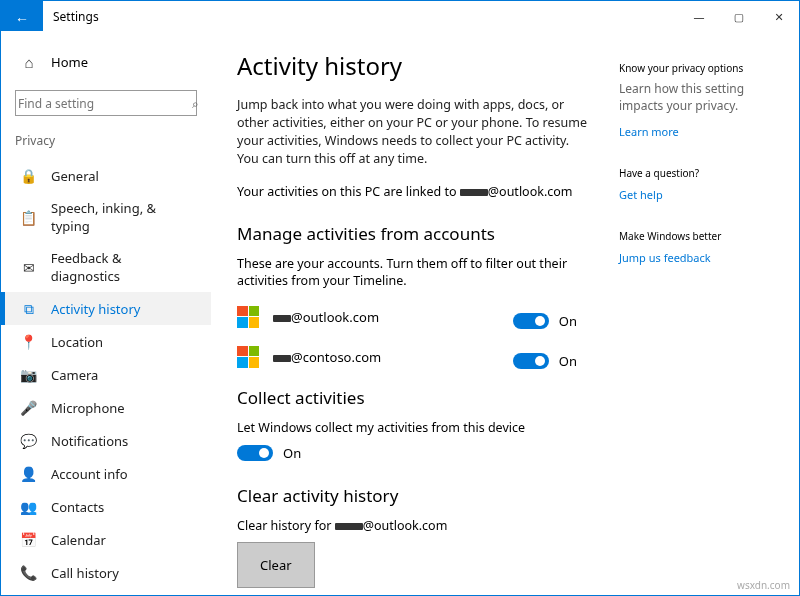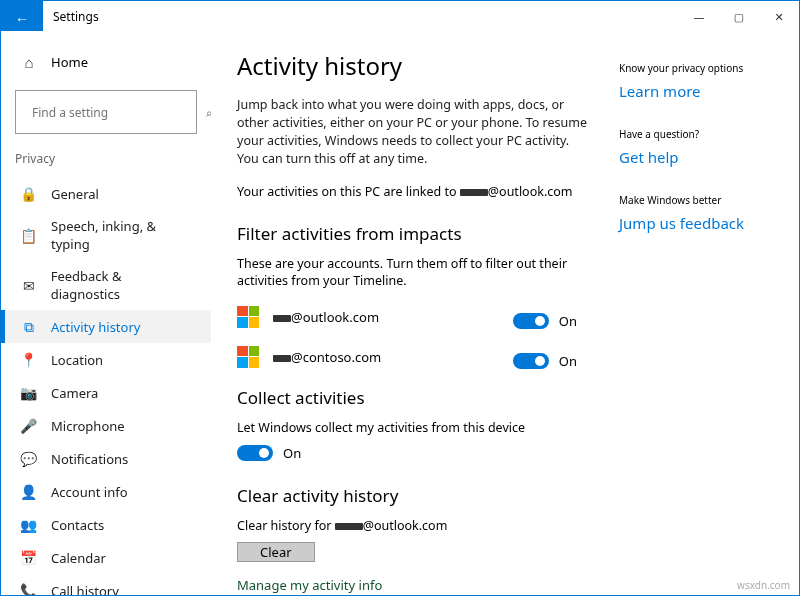--- a/index.html
+++ b/index.html
@@ -9,21 +9,21 @@
     .back-btn { width: 42px; height: 30px; background: #0078d7; color: #fff; display: flex; align-items: center; justify-content: center; font-size: 14px; }
     .title-text { margin-left: 10px; font-size: 12px; flex: 1; }
     .win-controls { display: flex; }
     .win-btn { width: 40px; height: 30px; display: flex; align-items: center; justify-content: center; font-size: 11px; color: #333; }
     
     .content { display: flex; flex: 1; overflow: hidden; }
     
     .sidebar { width: 210px; padding: 15px 0 0 0; overflow-y: auto; }
     .home-row { display: flex; align-items: center; padding: 6px 20px; gap: 14px; margin-bottom: 12px; }
     .home-row .icon { width: 16px; display: flex; justify-content: center; font-size: 15px; color: #333; }
-    .search-box { margin: 0 14px 16px 14px; border: 1px solid #999; height: 44px; display: flex; align-items: center; padding: 0 16px; background: #fff; }
+    .search-box { margin: 0 14px 16px 14px; border: 1px solid #999; height: 26px; display: flex; align-items: center; padding: 0 2px; background: #fff; }
     .search-box input { border: none; outline: none; flex: 1; font-size: 12px; background: transparent; }
     .search-box .sicon { font-size: 12px; color: #666; }
     .section-label { font-size: 12px; color: #666; padding: 0 20px 6px 14px; margin-bottom: 4px; }
     .nav-item { display: flex; align-items: center; padding: 7px 20px 7px 16px; gap: 14px; font-size: 13px; color: #222; border-left: 4px solid transparent; }
     .nav-item .icon { width: 16px; display: flex; justify-content: center; font-size: 14px; color: #333; }
     .nav-item.active { color: #0078d7; background: #f2f2f2; border-left: 4px solid #0078d7; }
     .nav-item.active .icon { color: #0078d7; }
     
     .main { flex: 1; padding: 18px 30px 20px 26px; overflow-y: auto; }
     .main h1 { font-size: 24px; font-weight: 400; margin-bottom: 14px; }
@@ -38,28 +38,28 @@
     .account-row { display: flex; align-items: center; margin-bottom: 14px; max-width: 340px; }
     .ms-logo { width: 22px; height: 22px; display: grid; grid-template-columns: 1fr 1fr; grid-template-rows: 1fr 1fr; gap: 1px; margin-right: 14px; flex-shrink: 0; }
     .ms-logo span:nth-child(1){background:#f25022;} .ms-logo span:nth-child(2){background:#7fba00;} .ms-logo span:nth-child(3){background:#00a4ef;} .ms-logo span:nth-child(4){background:#ffb900;}
     .account-email { font-size: 13px; flex: 1; }
     .toggle-wrap { display: flex; align-items: center; gap: 10px; margin-top: 8px; }
     .toggle { width: 36px; height: 16px; border-radius: 8px; background: #0078d7; position: relative; }
     .toggle::after { content:''; position: absolute; width: 10px; height: 10px; background: #fff; border-radius: 50%; top: 3px; right: 4px; }
     .toggle-label { font-size: 13px; }
     
     .coll-desc { font-size: 12.5px; margin-bottom: 8px; }
-    .clear-btn { background: #ccc; border: 1px solid #999; padding: 0 22px; font-size: 13px; }
+    .clear-btn { background: #ccc; border: 1px solid #999; padding: 13px 22px; font-size: 13px; }
     .link { color: #14532d; font-size: 13px; margin-top: 14px; display: block; }
     
     .aside { width: 180px; padding: 30px 14px 0 0; font-size: 12.5px; }
     .aside-block { margin-bottom: 26px; }
     .aside-title { font-size: 10px; margin-bottom: 6px; }
     .aside-sub { color: #666; font-size: 12px; margin-bottom: 8px; line-height: 1.4; }
-    .aside-link { color: #0078d7; font-size: 15px; }
+    .aside-link { color: #0078d7; font-size: 11px; }
     
     .watermark { position: absolute; bottom: 4px; right: 10px; font-size: 10px; color: #aaa; }
   </style>
 </head>
 <body>
 
 <div class="titlebar">
   <div class="back-btn">←</div>
   <div class="title-text">Settings</div>
   <div class="win-controls">
@@ -133,21 +133,21 @@
       </div>
   </div>
 
   <div class="main">
     <h1>Activity history</h1>
     <p class="intro">Jump back into what you were doing with apps, docs, or other activities, either on your PC or your phone. To resume your activities, Windows needs to collect your PC activity. You can turn this off at any time.</p>
     <p class="linked">
       <span>Your activities on this PC are linked to </span><span class="redact"></span><span>@outlook.com</span>
     </p>
 
-    <h2 class="sub-h">Filter activities from impacts</h2>
+    <h2 class="sub-h">Manage activities from accounts</h2>
     <p class="sub-desc">These are your accounts. Turn them off to filter out their activities from your Timeline.</p>
     <div id="accounts">
         <div class="account-row">
     <div class="ms-logo">
             <span></span>
             <span></span>
             <span></span>
             <span></span>
           </div>
     <div class="account-email"><span class="redact sm"></span>@outlook.com</div>
@@ -182,20 +182,21 @@
     <p class="coll-desc">
       <span>Clear history for </span><span class="redact"></span><span>@outlook.com</span>
     </p>
     <button class="clear-btn">Clear</button>
     <a class="link">Manage my activity info</a>
   </div>
 
   <div class="aside">
     <div class="aside-block">
       <div class="aside-title">Know your privacy options</div>
+      <div class="aside-sub">Learn how this setting impacts your privacy.</div>
       <a class="aside-link">Learn more</a>
     </div>
     <div class="aside-block">
       <div class="aside-title">Have a question?</div>
       <a class="aside-link">Get help</a>
     </div>
     <div class="aside-block">
       <div class="aside-title">Make Windows better</div>
       <a class="aside-link">Jump us feedback</a>
     </div>

